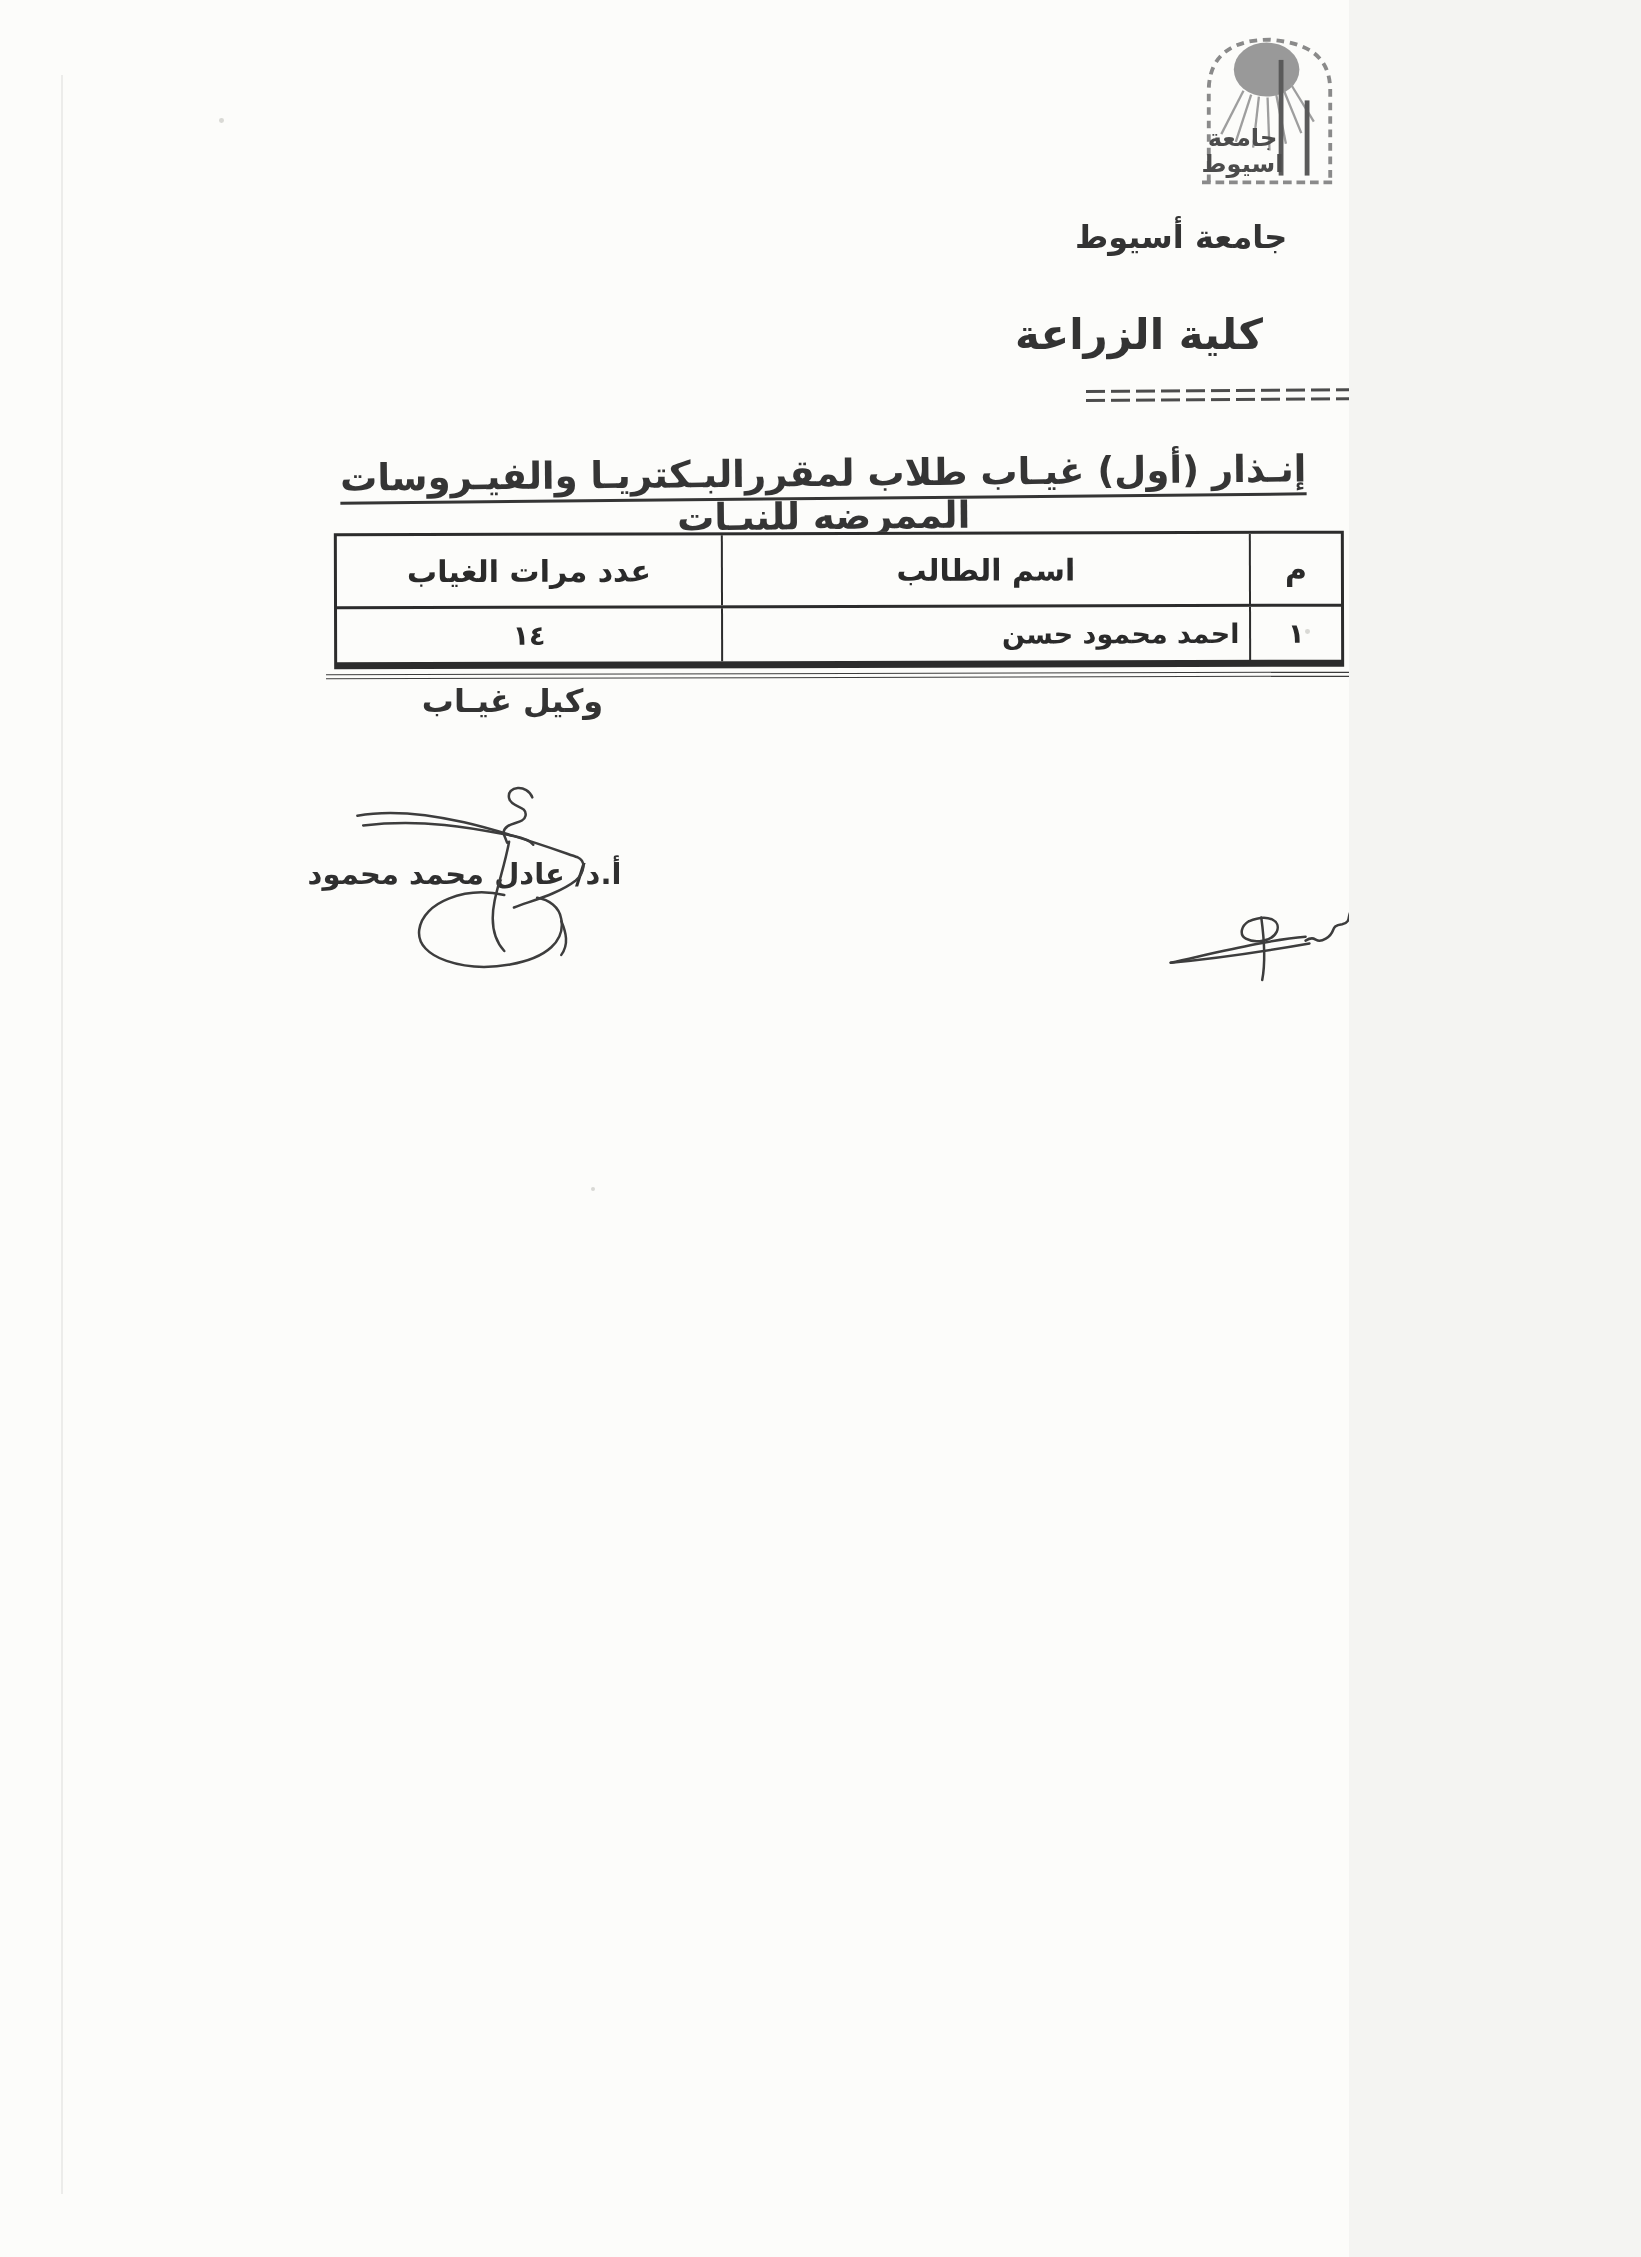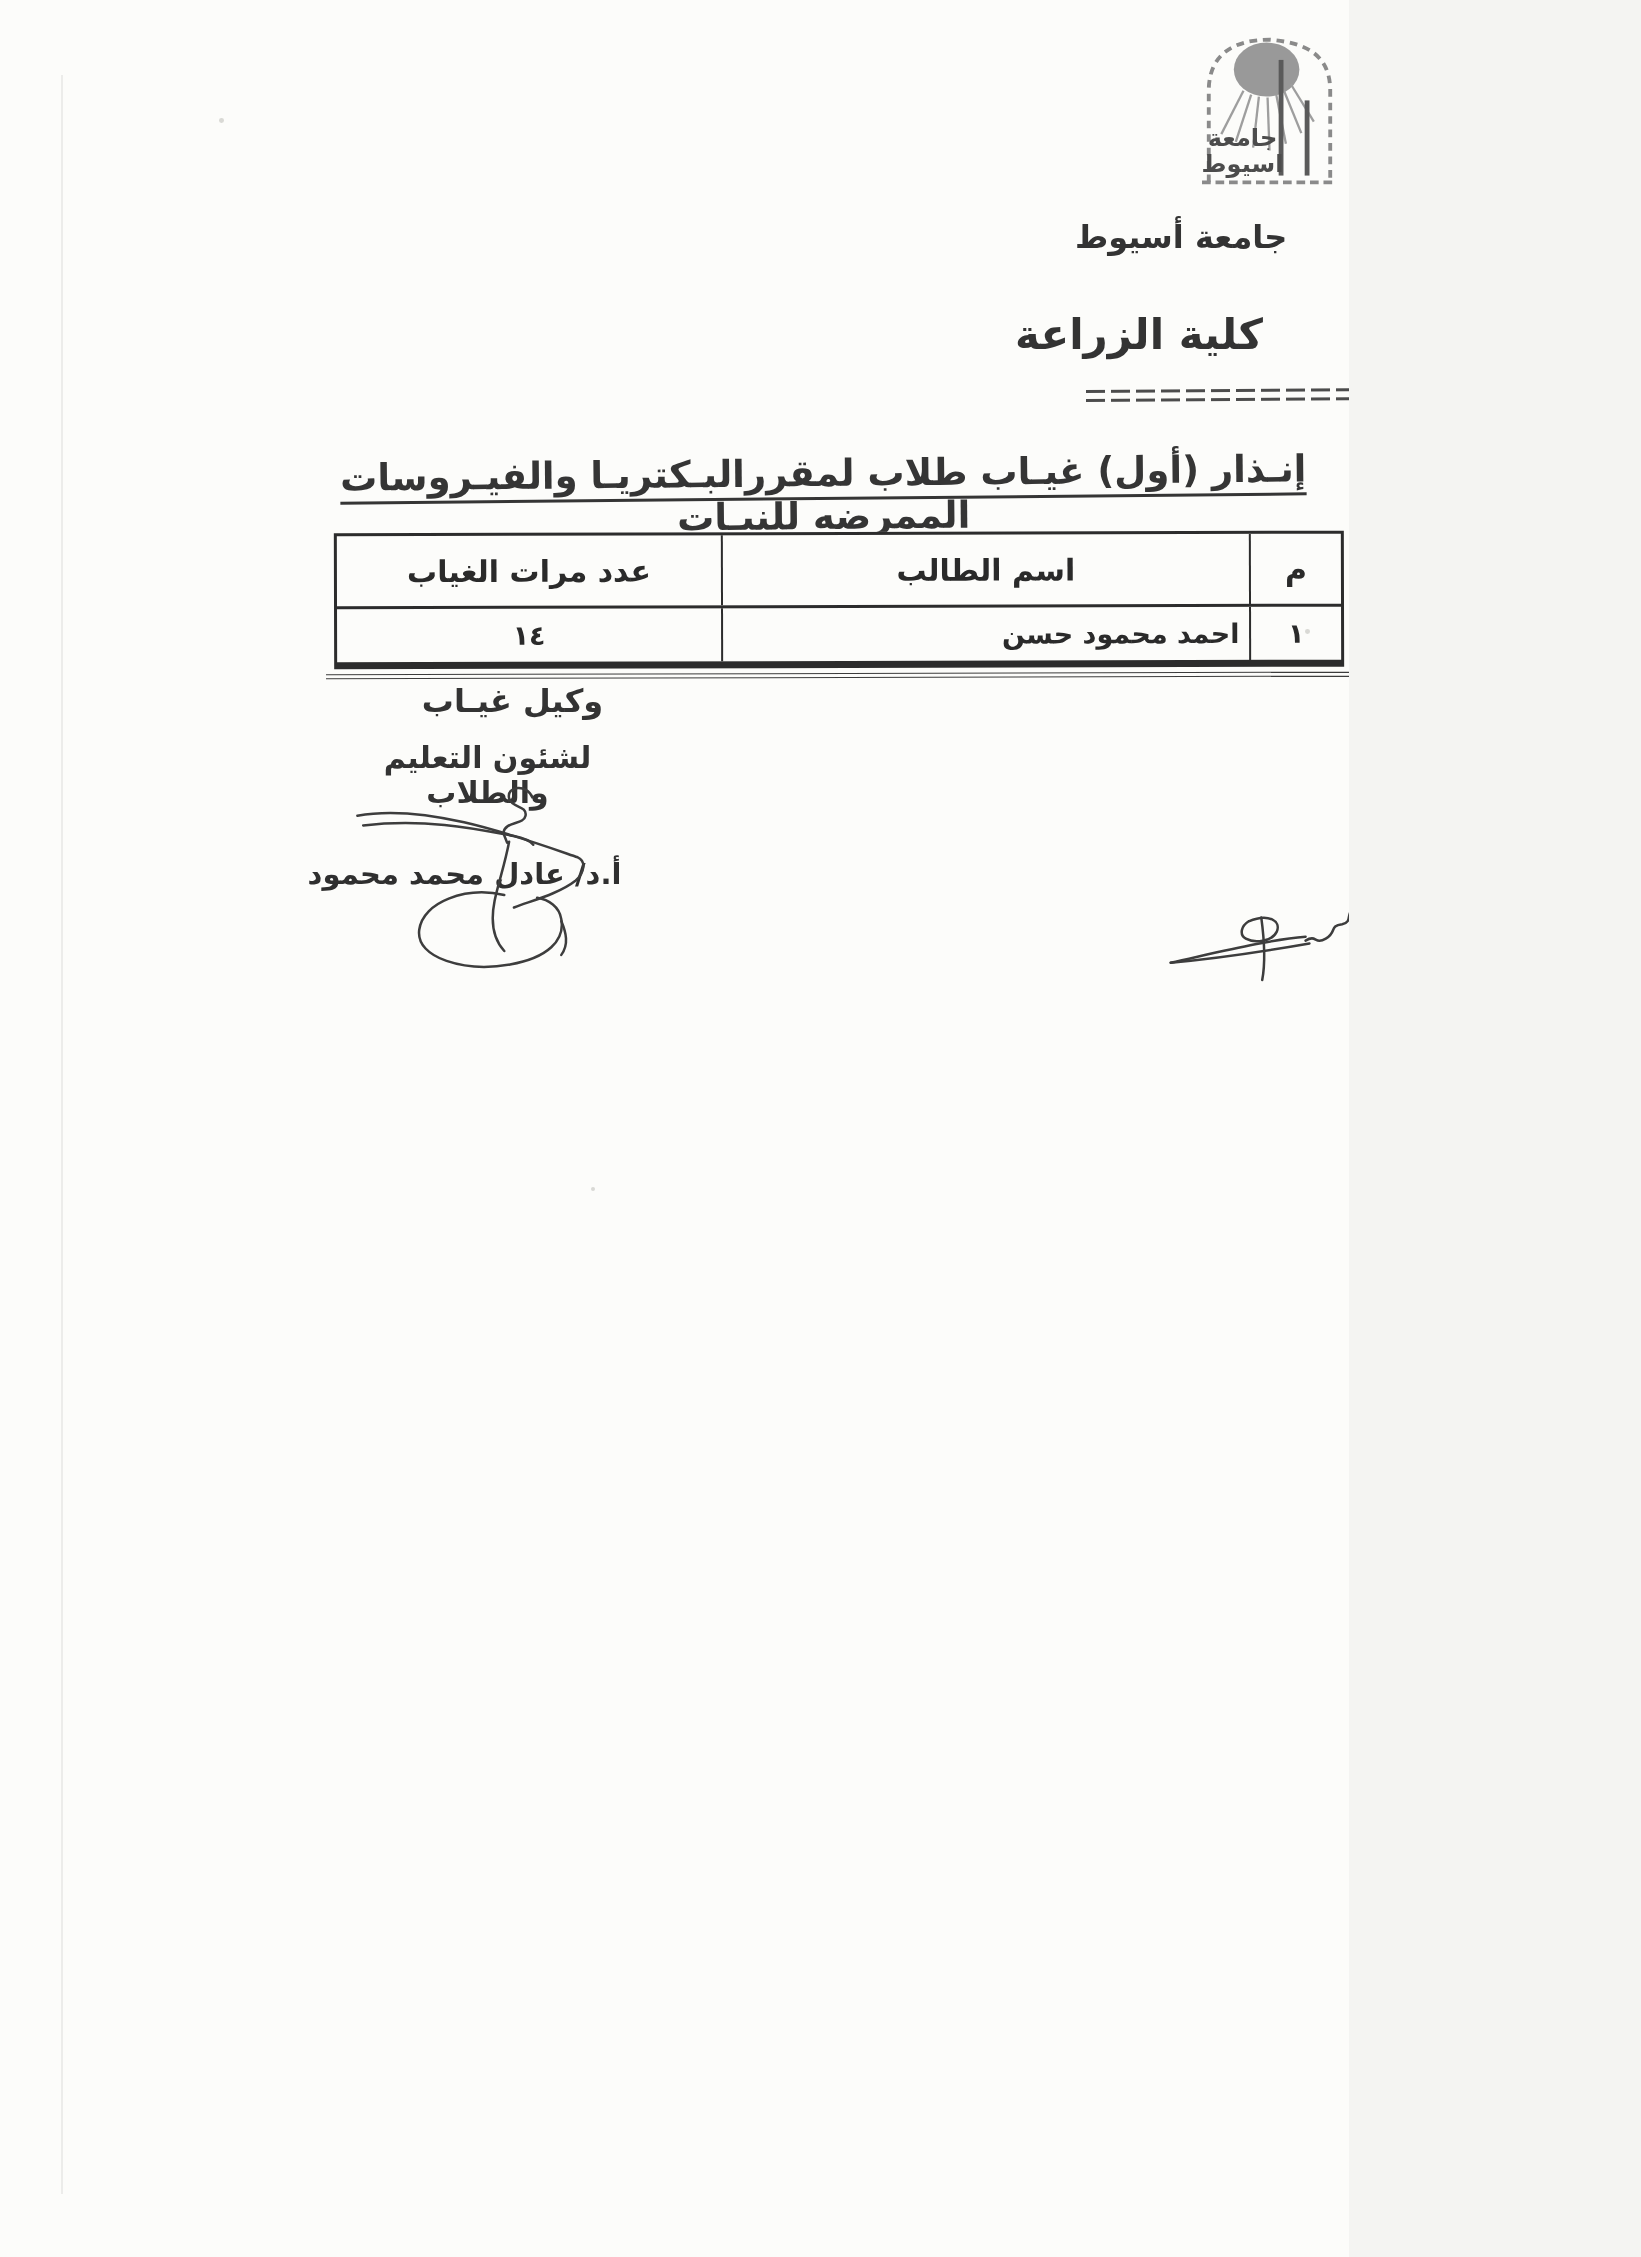--- a/index.html
+++ b/index.html
@@ -131,21 +131,20 @@
     </div>
     <div class="tr td-row">
       <div class="td col-idx">١</div>
       <div class="td col-name">احمد محمود حسن</div>
       <div class="td col-abs">١٤</div>
     </div>
   </div>
   <div class="dbl"></div>
 
   <div class="sig-role1" dir="rtl">وكيل غيـاب</div>
-  <div class="sig-role2" dir="rtl">لشئون التعليم والطلاب</div>
   <div class="sig-name" dir="rtl">أ.د/ عادل محمد محمود</div>
 
   <svg class="sig1" viewBox="0 0 475 210">
     <path class="sigpath" d="M 199,20 C 194,6 172,8 175,21 C 177,31 194,28 192,39 C 190,49 171,44 169,57 L 173,67"></path>
     <path class="sigpath" d="M 18,39 C 90,26 182,60 246,82 C 255,86 253,98 244,106 C 226,120 198,127 180,134"></path>
     <path class="sigpath" d="M 24,49 C 92,41 148,54 180,60 C 190,62 196,64 200,69"></path>
     <path class="sigpath" d="M 175,66 C 171,88 164,108 160,127 C 156,147 158,166 170,179"></path>
     <path class="sigpath" d="M 170,121 C 130,112 86,128 82,157 C 78,187 130,201 176,193 C 215,186 233,168 229,146 C 227,133 216,126 204,124"></path>
     <path class="sigpath" d="M 229,148 C 234,160 237,172 229,183"></path>
   </svg>

